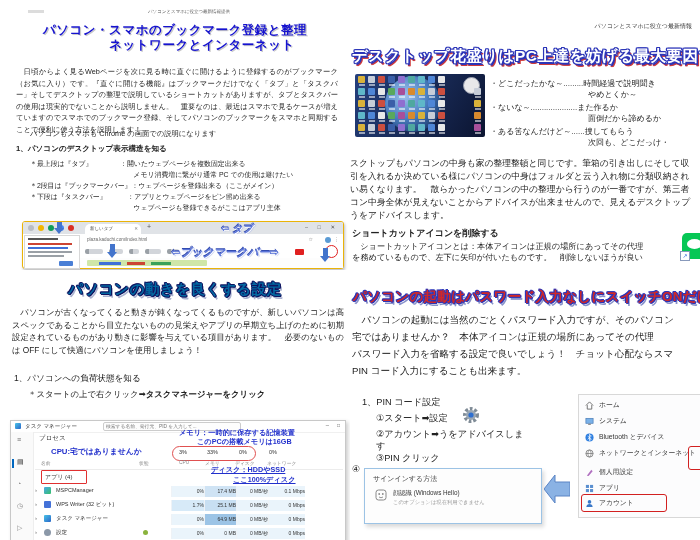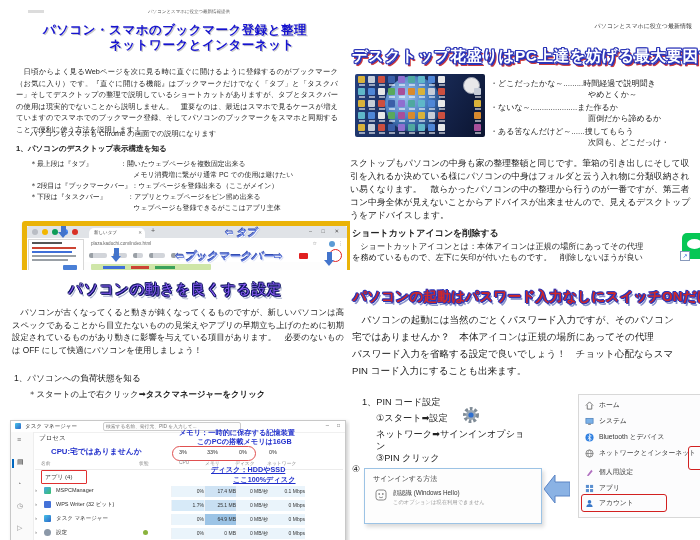--- a/index.html
+++ b/index.html
@@ -6,21 +6,21 @@
   .canvas{position:relative;width:700px;height:540px;background:#fff;overflow:hidden;
     font-family:"Liberation Sans","DejaVu Sans",sans-serif;color:#222}
   .q{position:absolute;width:350px;height:270px;overflow:hidden}
   .abs{position:absolute}
   .nw{white-space:nowrap}
   .t1{font-size:12.5px;font-weight:bold;color:#1512cf;text-shadow:1.2px 1.2px 0 #c9c9c9;letter-spacing:.5px}
   .wa-white{font-size:15.5px;font-weight:bold;color:#fff;letter-spacing:.5px;
     text-shadow:-1.3px 0 #2b35b8,1.3px 0 #2b35b8,0 -1.3px #2b35b8,0 1.3px #2b35b8,
     -1px -1px 0 #2b35b8,1px -1px 0 #2b35b8,-1px 1px 0 #2b35b8,1.5px 1.5px 0 #2b35b8,
     2.5px 3px 0 #cf3a3a,1.5px 3px 0 #cf3a3a}
-  .wa-blue{font-size:14.5px;font-weight:normal;color:#8b5cf6;letter-spacing:.5px;
+  .wa-blue{font-size:14.5px;font-weight:bold;color:#0369a1;letter-spacing:.5px;
     text-shadow:-1px 0 #0d1460,1px 0 #0d1460,0 -1px #0d1460,0 1px #0d1460,
     -1px -1px 0 #0d1460,1px 1px 0 #0d1460,2px 2.5px 0 #a9b1cf}
   .wa-red{font-size:13.5px;font-weight:bold;color:#d02828;letter-spacing:.3px;
     text-shadow:-1.2px 0 #2b35b8,1.2px 0 #2b35b8,0 -1.2px #2b35b8,0 1.2px #2b35b8,
     -1px -1px 0 #2b35b8,1px 1px 0 #2b35b8,2px 2.5px 0 #8891c9}
   .wa-annot{font-weight:bold;font-style:italic;color:#5a74d8;
     text-shadow:.6px .6px 0 #fff,-.6px -.6px 0 #324bb0,1px 1px 1px #9aa8e0}
   .blue-annot{font-weight:bold;color:#2230cc}
   .para{margin:0;text-align:justify}
   .astem{width:5px;background:#4374cc;margin:0 auto}
@@ -47,21 +47,21 @@
     <div class="abs nw t1" style="left:27px;right:-27px;top:37px;text-align:center">ネットワークとインターネット</div>
     <p class="abs para" style="left:16px;top:66px;width:322px;font-size:7.3px;line-height:1.58">　日頃からよく見るWebページを次に見る時に直ぐに開けるように登録するのがブックマーク（お気に入り）です。『直ぐに開ける機能』はブックマークだけでなく「タブ」と「タスクバー」そしてデスクトップの整理で説明しているショートカットがありますが、タブとタスクバーの使用は現実的でないことから説明しません。　重要なのは、最近はスマホで見るケースが増えていますのでスマホでのブックマーク登録、そしてパソコンのブックマークをスマホと同期することで便利に使う方法を説明します！</p>
     <div class="abs nw" style="left:30px;top:129px;font-size:7.3px">パソコンもスマホも Chrome の画面での説明になります</div>
     <div class="abs nw" style="left:16px;top:144px;font-size:7.6px;font-weight:bold">1、パソコンのデスクトップ表示構造を知る</div>
     <div class="abs nw" style="left:30px;top:159px;font-size:6.9px">＊最上段は『タブ』　　　　：開いたウェブページを複数固定出来る</div>
     <div class="abs nw" style="left:30px;top:170px;font-size:6.9px">　　　　　　　　　　　　　　　メモリ消費増に繋がり通常 PC での使用は避けたい</div>
     <div class="abs nw" style="left:30px;top:181px;font-size:6.9px">＊2段目は『ブックマークバー』：ウェブページを登録出来る（ここがメイン）</div>
     <div class="abs nw" style="left:30px;top:192px;font-size:6.9px">＊下段は『タスクバー』　　　：アプリとウェブページをピン留め出来る</div>
     <div class="abs nw" style="left:30px;top:203px;font-size:6.9px">　　　　　　　　　　　　　　　ウェブページも登録できるがここはアプリ主体</div>
 
-    <div class="abs" style="left:22px;top:221px;width:320px;height:46px;border:5px solid #eab308;border-radius:3px;background:#fff;box-shadow:1px 2px 3px rgba(0,0,0,.25)">
+    <div class="abs" style="left:22px;top:221px;width:320px;height:46px;border:1px solid #eab308;border-radius:3px;background:#fff;box-shadow:1px 2px 3px rgba(0,0,0,.25)">
       <div class="abs" style="left:0;top:0;right:0;height:12px;background:#e0e3e7;border-radius:2px 2px 0 0">
         <span class="fav abs" style="left:5px;top:3px;background:#b9bdc4"></span>
         <span class="fav abs" style="left:15px;top:3px;background:#f2b600"></span>
         <span class="fav abs" style="left:25px;top:3px;background:#0f9d58"></span>
         <span class="fav abs" style="left:35px;top:3px;background:#4285f4"></span>
         <span class="fav abs" style="left:45px;top:3px;background:#d93025"></span>
         <div class="abs" style="left:62px;top:2px;width:56px;height:10px;background:#fff;border-radius:5px 5px 0 0">
           <span class="abs nw" style="left:5px;top:2px;font-size:4.5px;color:#444">新しいタブ</span>
           <span class="abs" style="right:3px;top:2px;font-size:4.5px;color:#888">✕</span>
         </div>
@@ -287,21 +287,21 @@
     <div class="abs nw" style="left:2px;top:78px;font-size:9.6px">パスワード入力を省略する設定で良いでしょう！　チョット心配ならスマ</div>
     <div class="abs nw" style="left:2px;top:95px;font-size:9.6px">PIN コード入力にすることも出来ます。</div>
 
     <div class="abs nw" style="left:12px;top:126px;font-size:9.2px">1、PIN コード設定</div>
     <div class="abs nw" style="left:26px;top:142px;font-size:9.2px">①スタート➡設定</div>
     <svg class="abs" style="left:112px;top:136px" width="18" height="18" viewBox="0 0 18 18">
       <circle cx="9" cy="9" r="6" fill="none" stroke="#7f8b96" stroke-width="4" stroke-dasharray="2.6 1.8"></circle>
       <circle cx="9" cy="9" r="5" fill="#9aa7b4"></circle>
       <circle cx="9" cy="9" r="2.6" fill="#2e6fd0"></circle>
     </svg>
-    <div class="abs" style="left:26px;top:158px;width:152px;font-size:9.2px;line-height:12px">ネットワーク➡サインインオプション</div>
+    <div class="abs" style="left:26px;top:158px;width:152px;font-size:9.2px;line-height:12px">②アカウント➡うをアドバイスします</div>
     <div class="abs nw" style="left:26px;top:182px;font-size:9.2px">③PIN クリック</div>
     <span class="abs" style="left:2px;top:194px;font-size:9px">④</span>
 
     <div class="abs" style="left:14px;top:198px;width:176px;height:54px;background:#fdfdfd;border:1px solid #9cc3e5;box-shadow:2px 3px 4px rgba(0,0,0,.15)">
       <span class="abs nw" style="left:8px;top:5px;font-size:7px;color:#444">サインインする方法</span>
       <svg class="abs" style="left:10px;top:20px" width="12" height="12" viewBox="0 0 12 12">
         <rect x="1" y="1" width="10" height="10" rx="2.5" fill="none" stroke="#888" stroke-width="1"></rect>
         <circle cx="4.2" cy="5" r=".9" fill="#888"></circle>
           <circle cx="7.8" cy="5" r=".9" fill="#888"></circle>
         <path d="M4 8 Q6 9.5 8 8" fill="none" stroke="#888" stroke-width=".9"></path>

